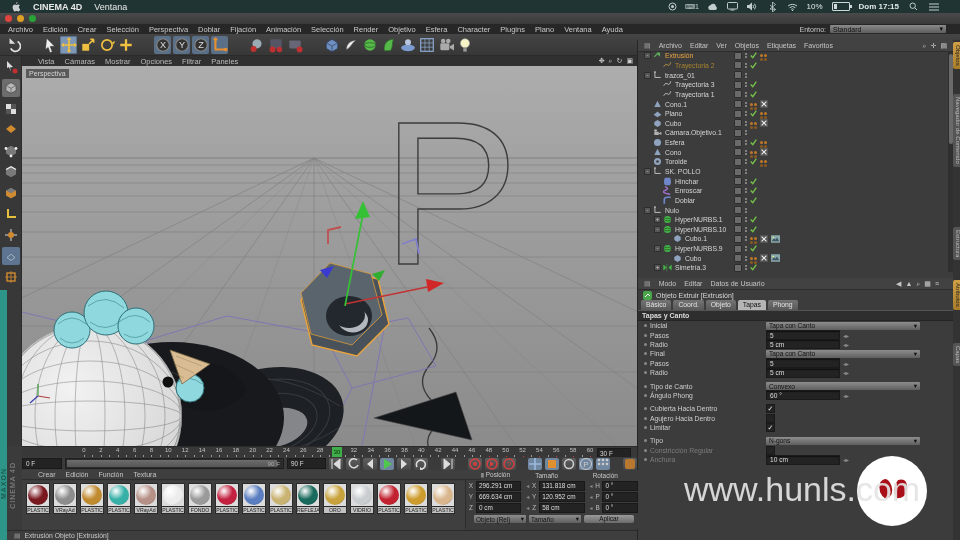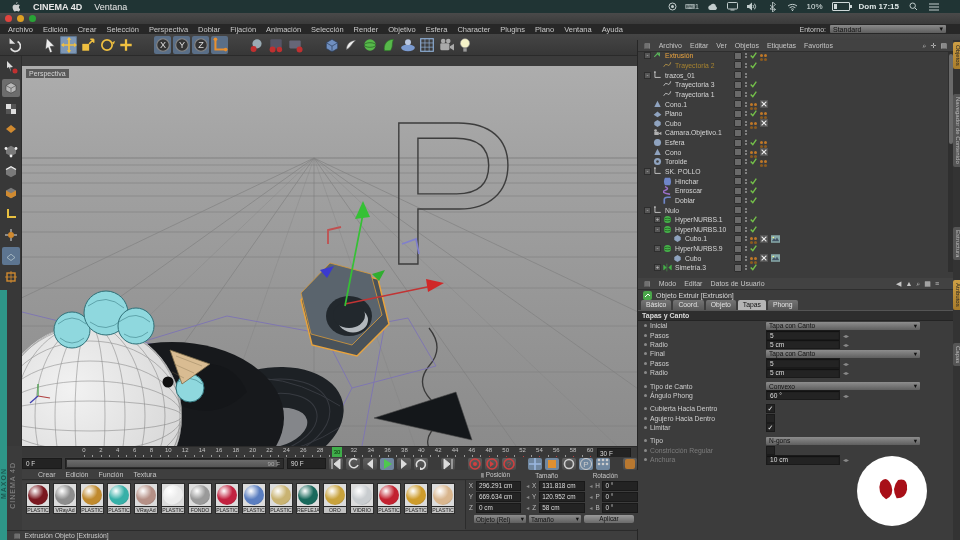--- a/index.html
+++ b/index.html
@@ -448,20 +448,36 @@
         </svg>
       </span>
       <span class="pbtn ">
         <svg width="14" height="14" viewBox="0 0 14 14">
           <rect x="3" y="3" width="8" height="8" fill="none" stroke="#d08a30" stroke-width="1.4"></rect>
           <path d="M7 1v12M1 7h12" stroke="#d08a30" stroke-width=".8"></path>
         </svg>
       </span>
     </div>
 
+  <div class="abs" id="vp-menu">
+    <div id="vp-items">
+        <span>Vista</span>
+        <span>Cámaras</span>
+        <span>Mostrar</span>
+        <span>Opciones</span>
+        <span>Filtrar</span>
+        <span>Paneles</span>
+      </div>
+    <div class="vp-right">
+      <span>✥</span>
+      <span>⌕</span>
+      <span>↻</span>
+      <span>▣</span>
+    </div>
+  </div>
   <div class="abs" id="vp-label">Perspectiva</div>
 
   <svg class="abs" id="scene" width="615" height="380" viewBox="0 0 615 380">
     <defs>
       <linearGradient id="vpbg" x1="0" y1="0" x2="0" y2="1">
         <stop offset="0" stop-color="#adadad"></stop>
           <stop offset=".25" stop-color="#a2a2a2"></stop>
           <stop offset="1" stop-color="#8b8b8b"></stop>
       </linearGradient>
       <radialGradient id="headGrad" cx=".4" cy=".35" r=".9">
@@ -1624,14 +1640,15 @@
   <div class="abs" id="brandstrip"></div>
   <div class="abs vbrand" id="brand-maxon">MAXON</div>
   <div class="abs vbrand" id="brand-cinema">CINEMA 4D</div>
 
   <div class="abs" id="wm">
     <svg class="circ" width="72" height="72" viewBox="0 0 72 72">
       <circle cx="36" cy="36" r="35" fill="#fff"></circle>
       <path d="M26 26 q8,-6 10,6 q1,10 -8,12 q-8,-8 -2,-18z" fill="#a80f18" transform="rotate(-12 30 34)"></path>
       <path d="M40 26 q9,-5 11,7 q1,9 -8,11 q-8,-8 -3,-18z" fill="#a80f18" transform="rotate(14 45 34)"></path>
     </svg>
+    <span class="txt">www.hunls.com</span>
   </div>
 </div>
 
 </body></html>

